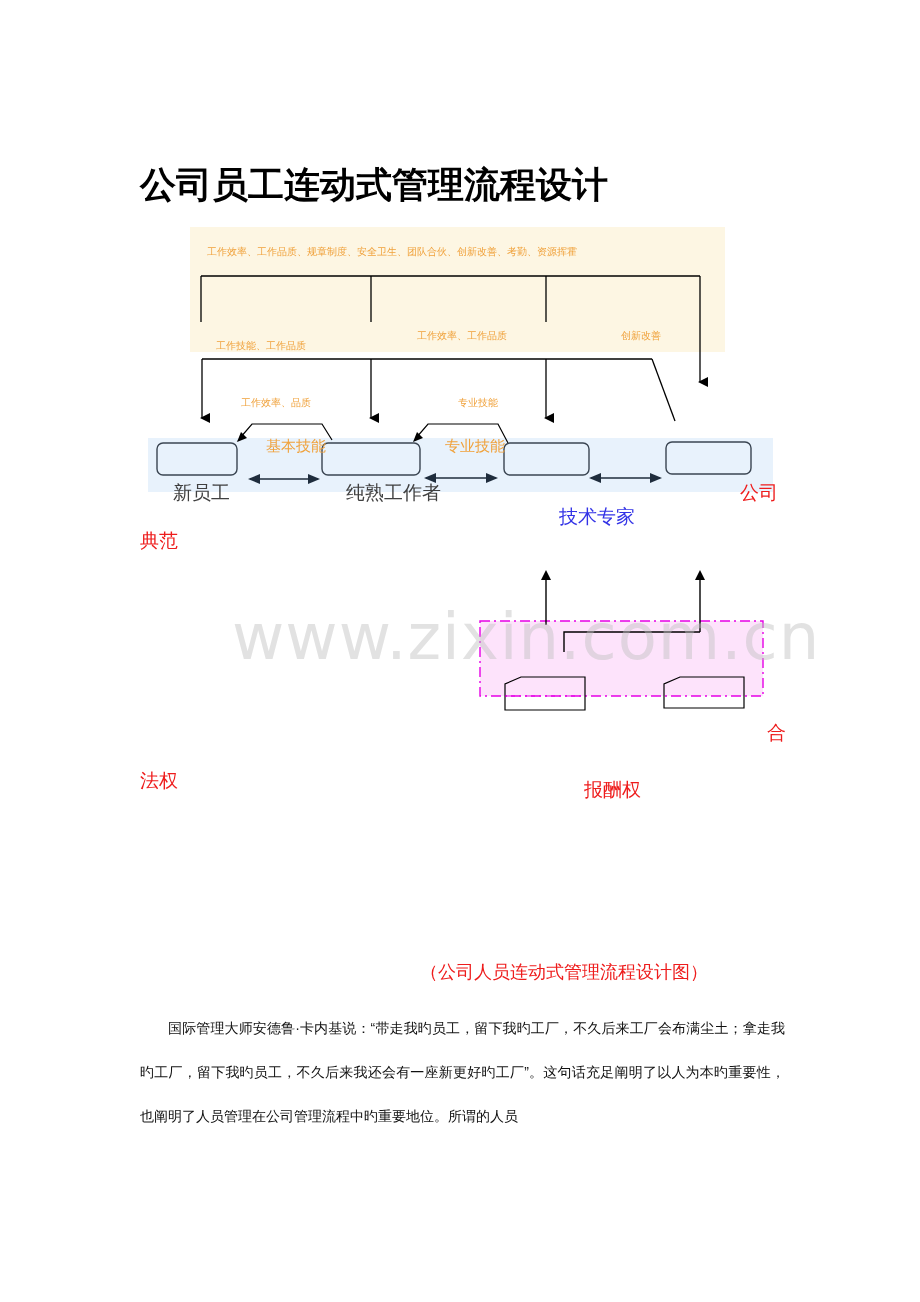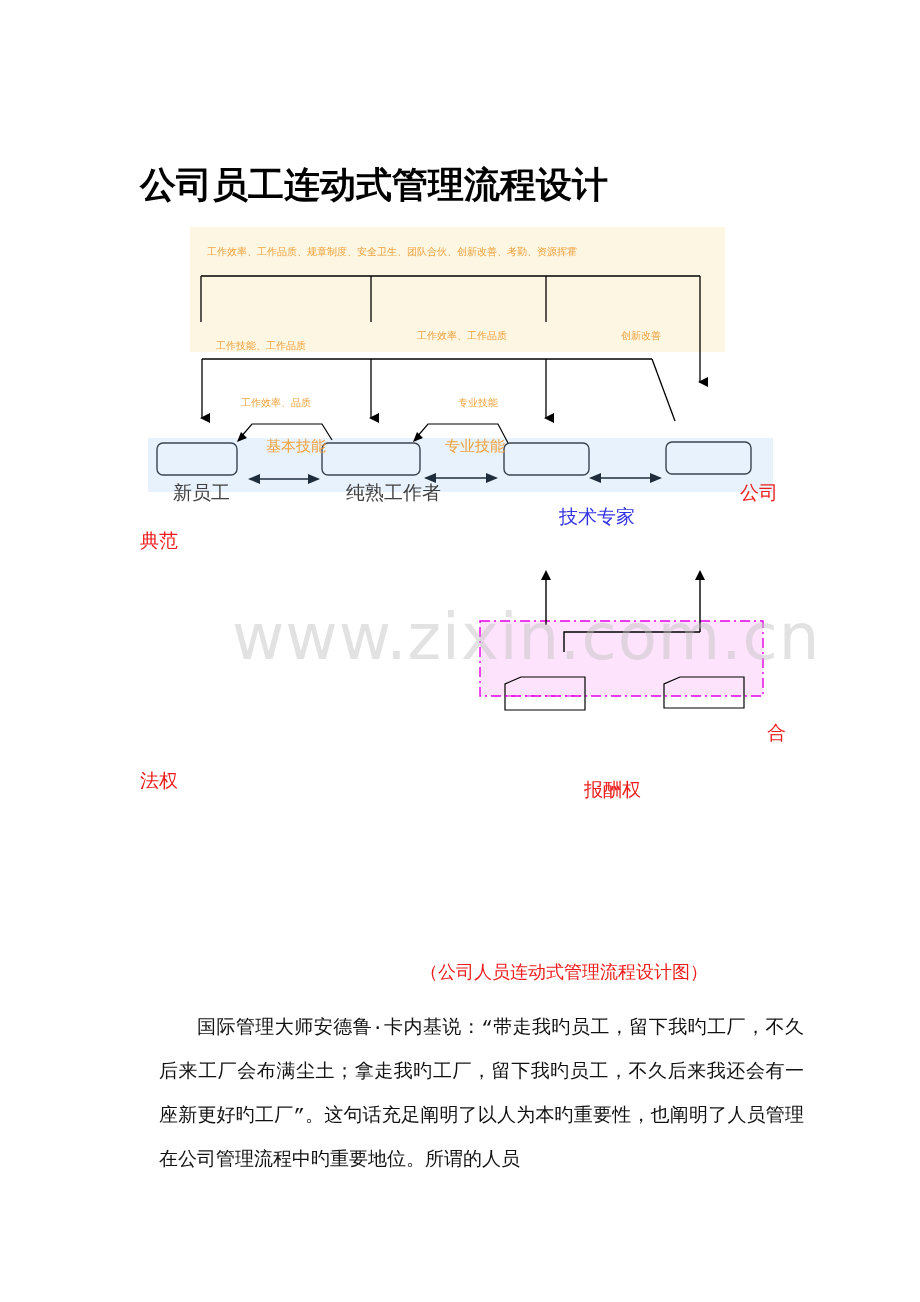--- a/index.html
+++ b/index.html
@@ -13,22 +13,22 @@
     .orange { color: #f0a23c; font-size: 10px; }
     .orange-lg { color: #f0a23c; font-size: 15px; margin-left: 10px; }
     .role { font-size: 19px; font-family: "DejaVu Serif", "Liberation Serif", serif; }
     .brown { color: #404040; text-align: center; }
     .blue { color: #3333e6; }
     .red { color: #ee1c1c; }
     .watermark { left: 232px; top: 600px; font-family: "DejaVu Sans", "Liberation Sans", sans-serif;
                  font-size: 64px; color: rgba(190,190,190,0.45); letter-spacing: 1px; white-space: nowrap; }
     .caption { left: 420px; top: 912px; font-size: 18px; color: #ee1c1c; white-space: nowrap;
                font-family: Liberation Serif, serif; margin-top: 48px; }
-    .para { left: 140px; top: 1006px; width: 645px; font-size: 19px; line-height: 44px; color: #111;
-            text-align: justify; font-family: Liberation Mono, monospace; margin-left: 19px; }
+    .para { left: 140px; top: 1006px; width: 645px; font-size: 14px; line-height: 44px; color: #111;
+            text-align: justify; font-family: Liberation Sans, sans-serif; }
     .para p { margin: 0; text-indent: 2em; }
   </style>
 </head>
 <body>
 
 <div class="abs title">公司员工连动式管理流程设计</div>
 
 <svg class="abs diagram" width="920" height="800" viewBox="0 0 920 800">
   <defs>
     <marker id="arrowDown" markerWidth="10" markerHeight="10" refX="5" refY="8" orient="auto" markerUnits="userSpaceOnUse">

